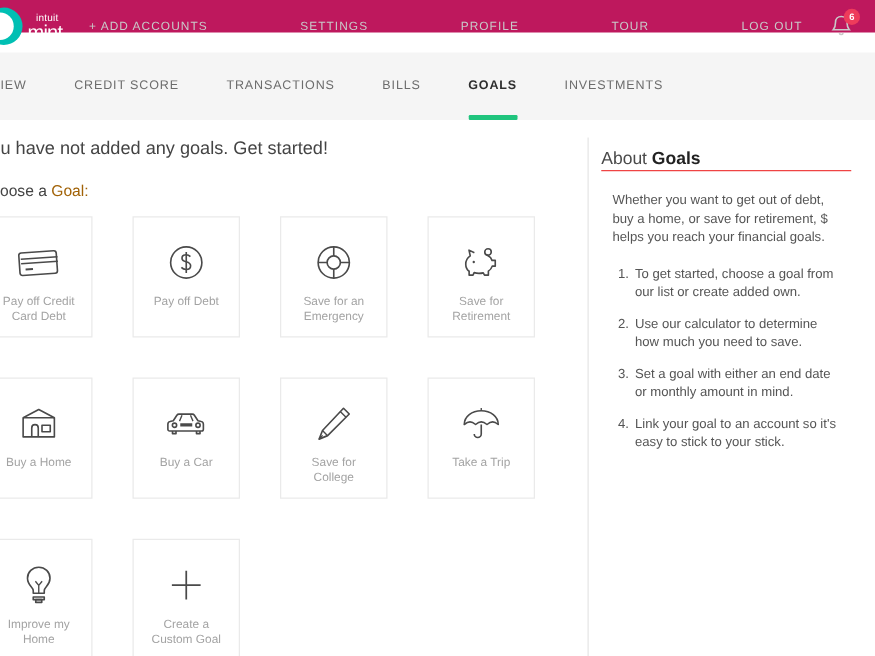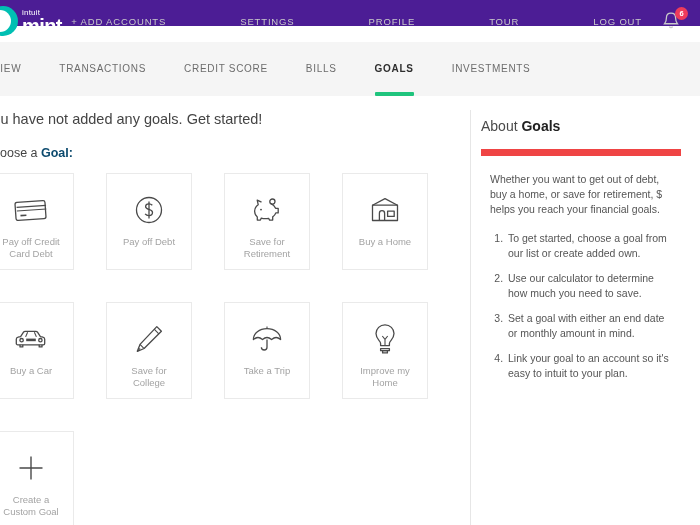--- a/index.html
+++ b/index.html
@@ -14,22 +14,23 @@
     font-family: "Liberation Sans", sans-serif;
     color: #3a3a3a;
     -webkit-font-smoothing: antialiased;
   }
 
   
   .topbar {
     position: absolute;
     left: 0; top: 0;
     width: 700px; height: 26px;
-    background: #4c1d95;
+    background: #be185d;
     box-sizing: border-box;
+    text-align: center;
   }
   .logo-wrap {
     position: absolute;
     left: -12px; top: 6px;
     display: flex;
     align-items: center;
   }
   .logo-mark {
     width: 30px; height: 30px;
     border-radius: 50%;
@@ -54,22 +55,22 @@
   .logo-intuit {
     display: block;
     color: #ffffff;
     font-size: 8px;
     letter-spacing: .2px;
     margin-bottom: 1px;
   }
   .logo-mint {
     display: block;
     color: #ffffff;
-    font-size: 20px;
-    font-weight: bold;
+    font-size: 16px;
+    font-weight: normal;
     letter-spacing: -.6px;
     line-height: .85;
   }
 
   .topnav {
     position: absolute;
     right: 58px; top: 0;
     height: 42px;
     display: flex;
     align-items: center;
@@ -160,21 +161,21 @@
     color: #444444;
     white-space: nowrap;
   }
   .choose {
     position: absolute;
     left: -16px; top: 50px;
     font-size: 12.5px;
     color: #444444;
     white-space: nowrap;
   }
-  .choose b { font-weight: bold; color: #0c4a6e; }
+  .choose b { font-weight: normal; color: #a16207; }
 
   
   .grid {
     position: absolute;
     left: -12px; top: 77px;
     width: 480px;
     display: flex;
     flex-wrap: wrap;
     gap: 32px;
   }
@@ -216,22 +217,22 @@
     background: #e6e6e6;
   }
   .about {
     position: absolute;
     left: 481px; top: 118px;
     width: 200px;
   }
   .about-title {
     font-size: 14px;
     color: #4a4a4a;
-    padding-bottom: 15px;
-    border-bottom: 7px solid #ef4444;
+    padding-bottom: 2px;
+    border-bottom: 1px solid #ef4444;
   }
   .about-title b { font-weight: bold; color: #222222; }
   .about-intro {
     margin: 16px 0 0 9px;
     font-size: 10.5px;
     line-height: 15px;
     color: #555555;
     width: 175px;
   }
   .about-list {
@@ -273,22 +274,22 @@
       <path d="M12 3.5c-3 0-5 2.1-5 5 0 4.2-1.2 5.6-2 6.5h14c-.8-.9-2-2.3-2-6.5 0-2.9-2-5-5-5z"></path>
       <path d="M10.3 18a1.8 1.8 0 0 0 3.4 0"></path>
     </svg>
     <span class="bell-badge">6</span>
   </div>
 </div>
 
 <div class="subnav">
   <div class="subnav-inner">
     <span class="subnav-item">OVERVIEW</span>
+    <span class="subnav-item">CREDIT SCORE</span>
     <span class="subnav-item">TRANSACTIONS</span>
-    <span class="subnav-item">CREDIT SCORE</span>
     <span class="subnav-item">BILLS</span>
     <span class="subnav-item active">GOALS</span>
     <span class="subnav-item">INVESTMENTS</span>
 
   </div>
 </div>
 
 <div class="content">
 
   <div class="headline">You have not added any goals. Get started!</div>
@@ -314,20 +315,31 @@
       <div class="goal-icon">
         <svg width="32" height="32" viewBox="0 0 32 32" fill="none" stroke="#4a4a4a" stroke-width="1.3">
           <circle cx="16" cy="16" r="12.5"></circle>
           <path d="M19.3 11.3c-.9-1-2.1-1.5-3.4-1.5-2 0-3.3 1.1-3.3 2.7 0 1.6 1.2 2.3 3.3 2.9 2.2.6 3.6 1.3 3.6 3.2 0 1.8-1.5 3-3.6 3-1.5 0-2.9-.6-3.8-1.7"></path>
           <path d="M16 7.6v16.8" stroke-width="1.3"></path>
         </svg>
       </div>
       <div class="goal-label">Pay off Debt</div>
     </div>
 
+    <div class="goal-card">
+      <div class="goal-icon">
+        <svg width="32" height="32" viewBox="0 0 32 32" fill="none" stroke="#4a4a4a" stroke-width="1.3">
+          <circle cx="16" cy="16" r="12.5"></circle>
+          <circle cx="16" cy="16" r="5.3"></circle>
+          <path d="M16 3.5v7.2M16 21.3v7.2M3.5 16h7.2M21.3 16h7.2"></path>
+        </svg>
+      </div>
+      <div class="goal-label">Save for an
+Emergency</div>
+    </div>
 
     <div class="goal-card">
       <div class="goal-icon">
         <svg width="36" height="28" viewBox="0 0 36 28" fill="none" stroke="#4a4a4a" stroke-width="1.3" stroke-linejoin="round">
           <path d="M12.5 6.2 8.2 4.1l1 4.6C7 10.2 5.6 12.6 5.6 15.3c0 2.3 1 4.3 2.7 5.7v3.1h3.1l.9-2c1.2.4 2.5.6 3.9.6 1.2 0 2.3-.1 3.4-.4l1 1.8h3.1v-3.2c1.5-1 2.6-2.4 3.1-4h2.4v-4.6h-2.6c-.8-2-2.5-3.7-4.7-4.7"></path>
           <circle cx="12" cy="13.6" r=".95" fill="#4a4a4a" stroke="none"></circle>
           <circle cx="23.4" cy="5.6" r="2.6"></circle>
         </svg>
       </div>
       <div class="goal-label">Save for
@@ -414,15 +426,15 @@
 
 <div class="about">
   <div class="about-title"><span>About </span><b>Goals</b></div>
 
   <div class="about-intro">Whether you want to get out of debt, buy a home, or save for retirement, $ helps you reach your financial goals.</div>
 
   <ol class="about-list">
     <li>To get started, choose a goal from our list or create added own.</li>
     <li>Use our calculator to determine how much you need to save.</li>
     <li>Set a goal with either an end date or monthly amount in mind.</li>
-    <li>Link your goal to an account so it's easy to intuit to your plan.</li>
+    <li>Link your goal to an account so it's easy to stick to your stick.</li>
   </ol>
 </div>
 
 </body></html>

